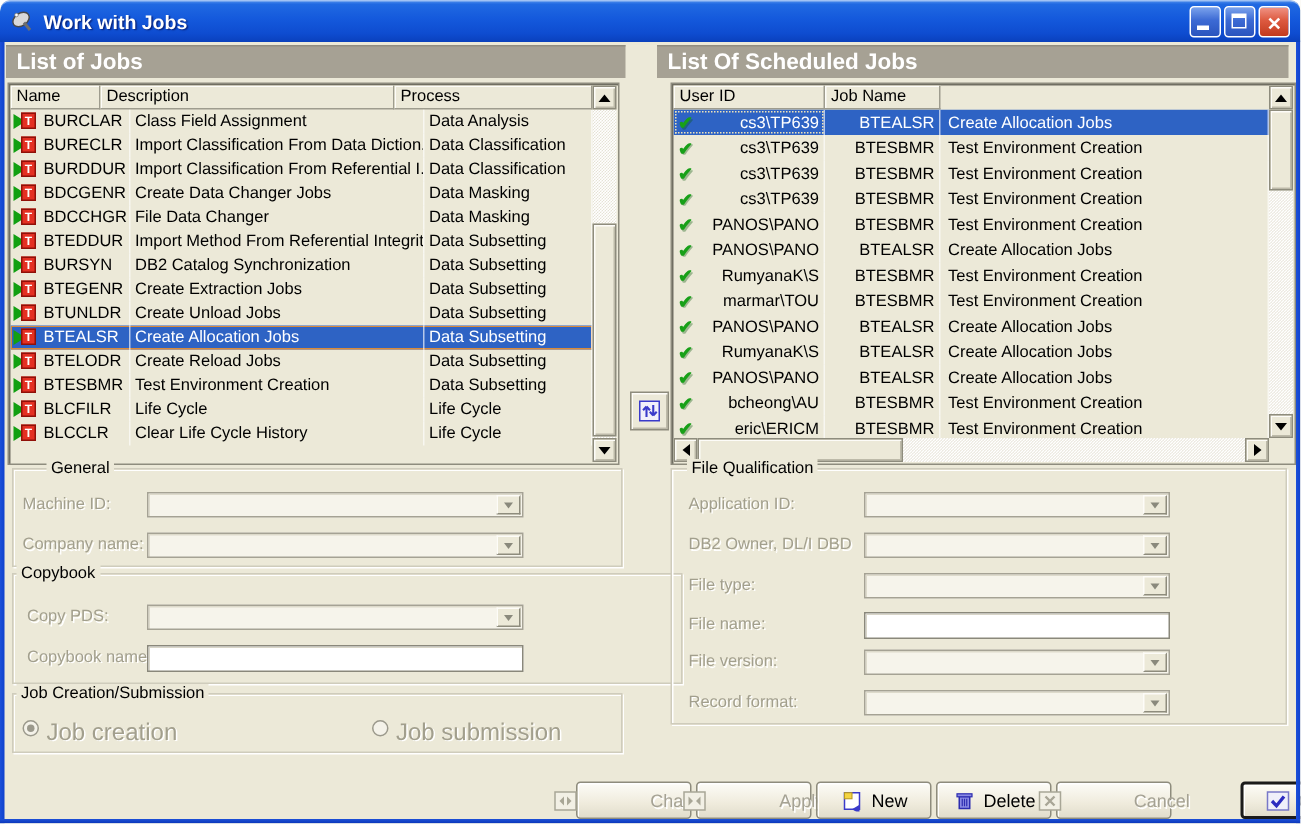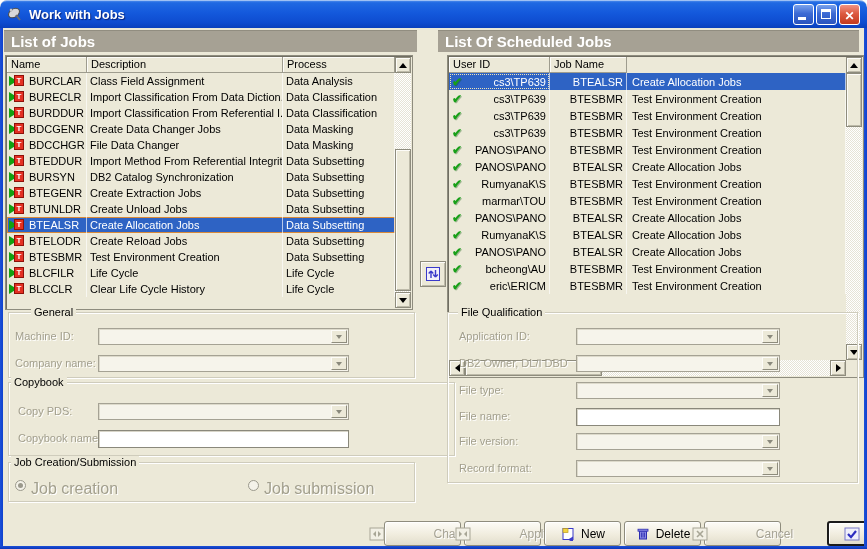--- a/index.html
+++ b/index.html
@@ -27,21 +27,21 @@
 
   
   .panel-hdr{position:absolute;height:22px;background:#A6A194;border-top:1px solid #918D80;box-sizing:border-box;
     color:#fff;font-weight:bold;font-size:15px;padding:2px 0 0 7px;}
   .hdr-left{left:4px;top:30px;width:413px;}
   .hdr-right{left:438px;top:30px;width:421px;}
 
   
   .listview{position:absolute;background:#ECE9D8;border:1px solid #8E8C7E;box-shadow:inset 1px 1px 0 #706E62;box-sizing:border-box;overflow:hidden;}
   .lv-left{left:5px;top:55px;width:408px;height:255px;}
-  .lv-right{left:447px;top:55px;width:417px;height:323px;}
+  .lv-right{left:447px;top:55px;width:417px;height:255px;}
   .lv-hdr{position:absolute;left:1px;top:1px;right:17px;height:16px;display:flex;}
   .lv-hcell{background:#ECE9D8;border-right:1px solid #9E9C8E;border-bottom:1px solid #9E9C8E;
     box-shadow:inset 1px 1px 0 #FDFCF8;box-sizing:border-box;font-size:11px;padding:1px 0 0 4px;color:#000;}
   .rows{position:absolute;left:1px;top:17px;right:17px;bottom:1px;overflow:hidden;}
   .lv-right .rows{bottom:17px;}
   .lv-row{display:flex;align-items:center;font-size:11px;color:#000;}
   .lv-left .lv-row{height:16px;}
   .lv-right .lv-row{height:17px;}
   .cell{box-sizing:border-box;padding:0 3px;white-space:nowrap;overflow:hidden;height:100%;display:flex;align-items:center;border-right:1px solid rgba(255,255,255,.65);}
   .lv-left .c0{width:80px;padding-left:2px;}
@@ -132,21 +132,21 @@
       <div class="wbtn max"></div>
       <div class="wbtn close"></div>
     </div>
   </div>
 
   <div class="panel-hdr hdr-left">List of Jobs</div>
   <div class="panel-hdr hdr-right">List Of Scheduled Jobs</div>
 
   <div class="listview lv-left">
     <div class="lv-hdr">
-      <div class="lv-hcell" style="width:80px">Name</div>
+      <div class="lv-hcell" style="width:60px">Name</div>
       <div class="lv-hcell" style="width:196px">Description</div>
       <div class="lv-hcell" style="flex:1">Process</div>
     </div>
     <div class="rows">
         <div class="lv-row">
     <span class="cell c0">
       <span class="job-icon">
               <i class="tri"></i>
               <b class="tbox">T</b>
             </span>

